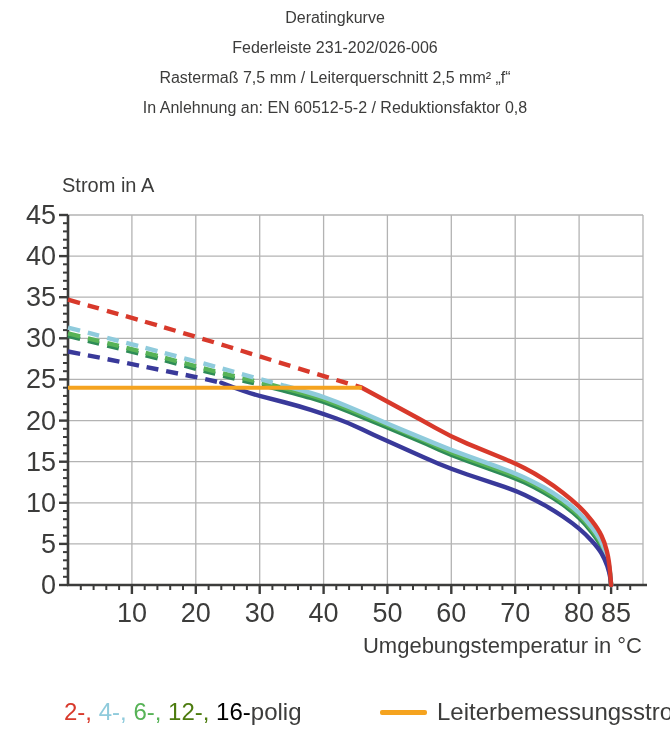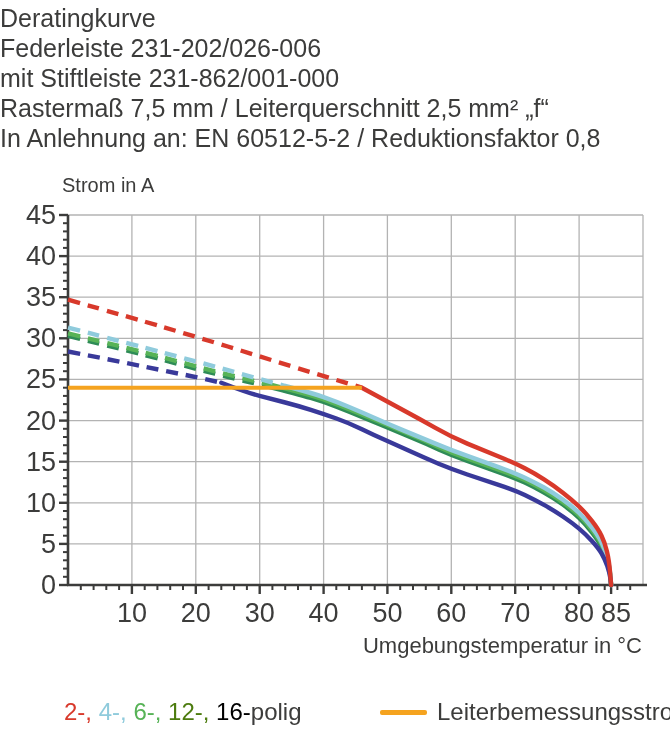--- a/index.html
+++ b/index.html
@@ -1,22 +1,22 @@
 <!DOCTYPE html>
 <html><head>
 <meta charset="utf-8">
 <style>
   html,body{margin:0;padding:0;background:#ffffff;}
   .page{
     position:relative;width:670px;height:752px;background:#ffffff;overflow:hidden;
     font-family:"Liberation Sans",sans-serif;color:#3c3c3b;
   }
   .titles{
-    position:absolute;top:3px;left:0;width:670px;text-align:left;
-    font-size:25px;line-height:30px;white-space:nowrap;
+    position:absolute;top:3px;left:0;width:670px;text-align:center;
+    font-size:16px;line-height:30px;white-space:nowrap;
   }
   .ylabel{position:absolute;left:62px;top:174px;font-size:20px;}
   .xlabel{position:absolute;right:28px;top:633px;font-size:22px;}
   #chart-svg{position:absolute;left:0;top:0;}
   .legend-row{position:absolute;left:0;top:698px;width:670px;height:40px;font-size:24px;}
   .legend-poles{position:absolute;left:64px;top:0;white-space:nowrap;}
   .legend-rated{position:absolute;left:380px;top:0;white-space:nowrap;}
   .legend-swatch{
     display:inline-block;width:47px;height:5px;vertical-align:middle;
     margin-right:10px;margin-top:-3px;border-radius:2px;
@@ -24,21 +24,20 @@
   .svg-text{font-family:"Liberation Sans",sans-serif;}
 </style>
 </head>
 <body>
 
 <div class="page">
 
   <div class="titles">
     <div>Deratingkurve</div>
     <div>Federleiste 231-202/026-006</div>
-    <div>mit Stiftleiste 231-862/001-000</div>
     <div>Rastermaß 7,5 mm / Leiterquerschnitt 2,5 mm² „f“</div>
     <div>In Anlehnung an: EN 60512-5-2 / Reduktionsfaktor 0,8</div>
   </div>
 
   <div class="ylabel">Strom in A</div>
 
   <svg id="chart-svg" width="670" height="672">
       <line x1="131.9" y1="215" x2="131.9" y2="585" stroke="#b3b3b3" stroke-width="1.3"></line>
       <line x1="195.8" y1="215" x2="195.8" y2="585" stroke="#b3b3b3" stroke-width="1.3"></line>
       <line x1="259.7" y1="215" x2="259.7" y2="585" stroke="#b3b3b3" stroke-width="1.3"></line>

